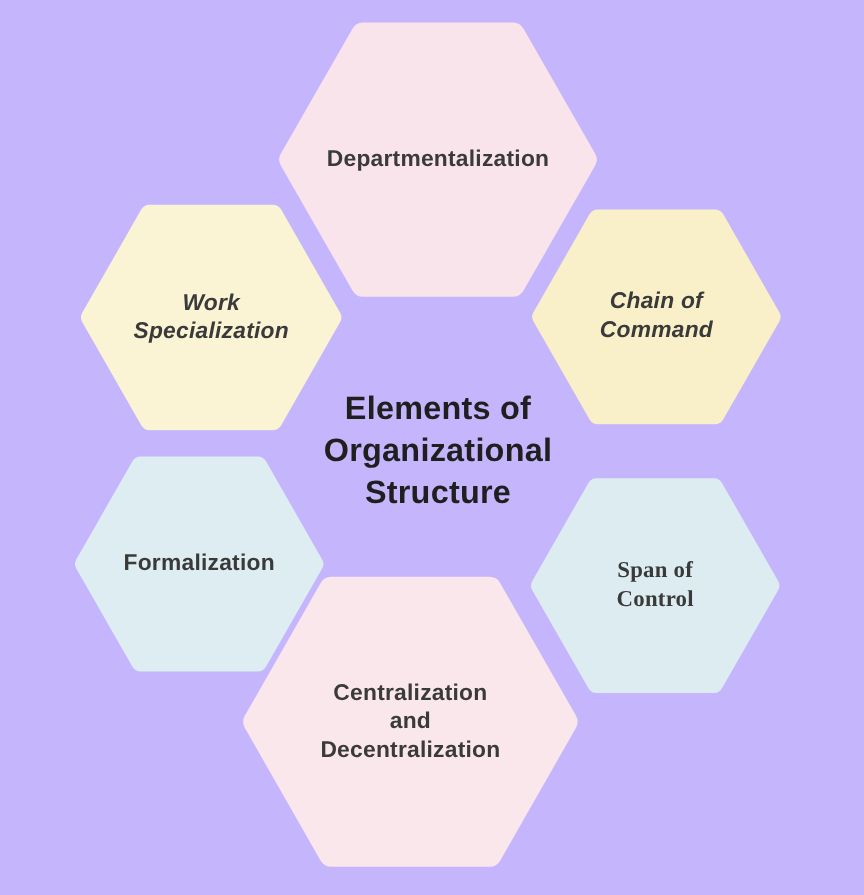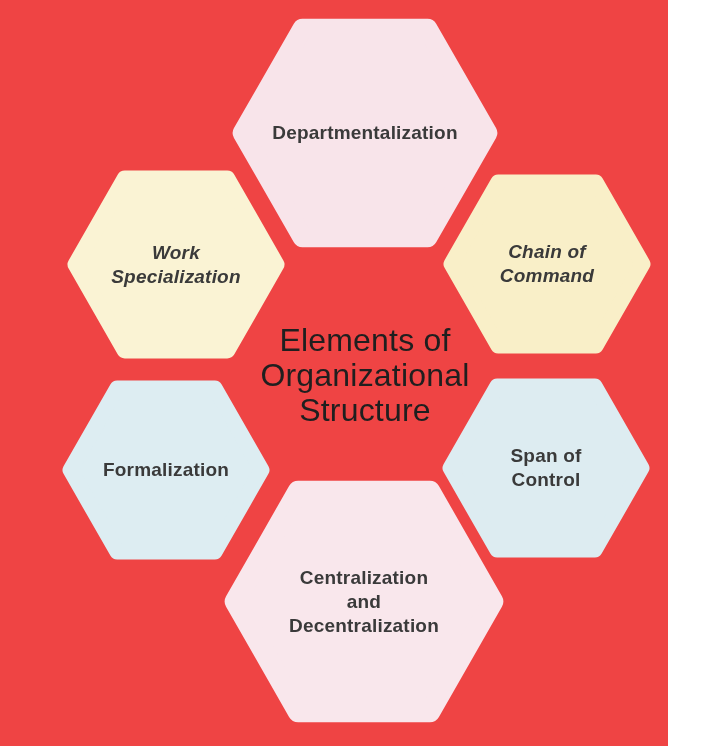--- a/index.html
+++ b/index.html
@@ -2,23 +2,23 @@
 <html><head>
 <meta charset="utf-8">
 <style>
   html, body {
     margin: 0;
     padding: 0;
     background: #ffffff;
   }
   .canvas {
     position: relative;
-    width: 668px;
+    width: 720px;
     height: 746px;
-    background: #ef4444;
+    background: #c4b5fd;
     overflow: hidden;
     font-family: "Liberation Sans", sans-serif;
   }
   .hex {
     position: absolute;
     display: flex;
     align-items: center;
     justify-content: center;
   }
   .hex svg {
@@ -37,33 +37,33 @@
     line-height: 24px;
     font-weight: 600;
     color: #3a3a3a;
     letter-spacing: 0.2px;
   }
   
   .hex-top          { left: 232px; top:  18px; width: 266px; height: 230px; }
   .hex-top-left     { left:  67px; top: 170px; width: 218px; height: 189px; font-style: italic; }
   .hex-top-right    { left: 443px; top: 174px; width: 208px; height: 180px; font-style: italic; }
   .hex-bottom-left  { left:  62px; top: 380px; width: 208px; height: 180px; align-items: center; }
-  .hex-bottom-right { left: 442px; top: 378px; width: 208px; height: 180px; }
-  .hex-bottom       { left: 224px; top: 480px; width: 280px; height: 243px; }
+  .hex-bottom-right { left: 442px; top: 398px; width: 208px; height: 180px; font-family: Liberation Serif, serif; }
+  .hex-bottom       { left: 202px; top: 480px; width: 280px; height: 243px; }
 
   .center-title {
     position: absolute;
     left: 215px;
     top: 323px;
     width: 300px;
     text-align: center;
     white-space: pre-line;
-    font-size: 32px;
+    font-size: 27px;
     line-height: 35px;
-    font-weight: normal;
+    font-weight: bold;
     color: #1f1f1f;
     letter-spacing: 0.2px;
     z-index: 3;
   }
 </style>
 </head>
 <body>
 
 <div class="canvas">
 

